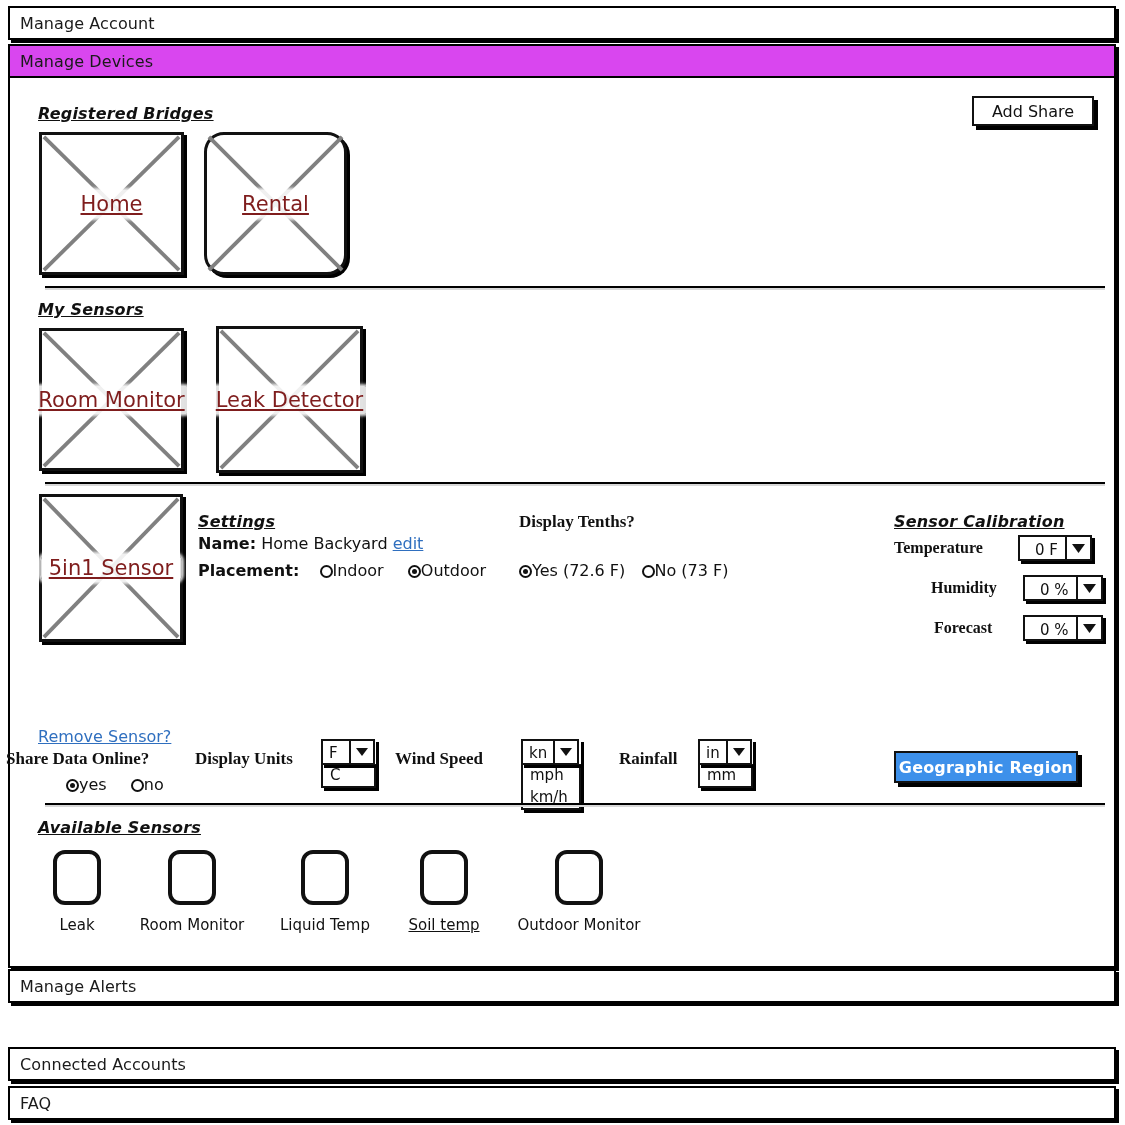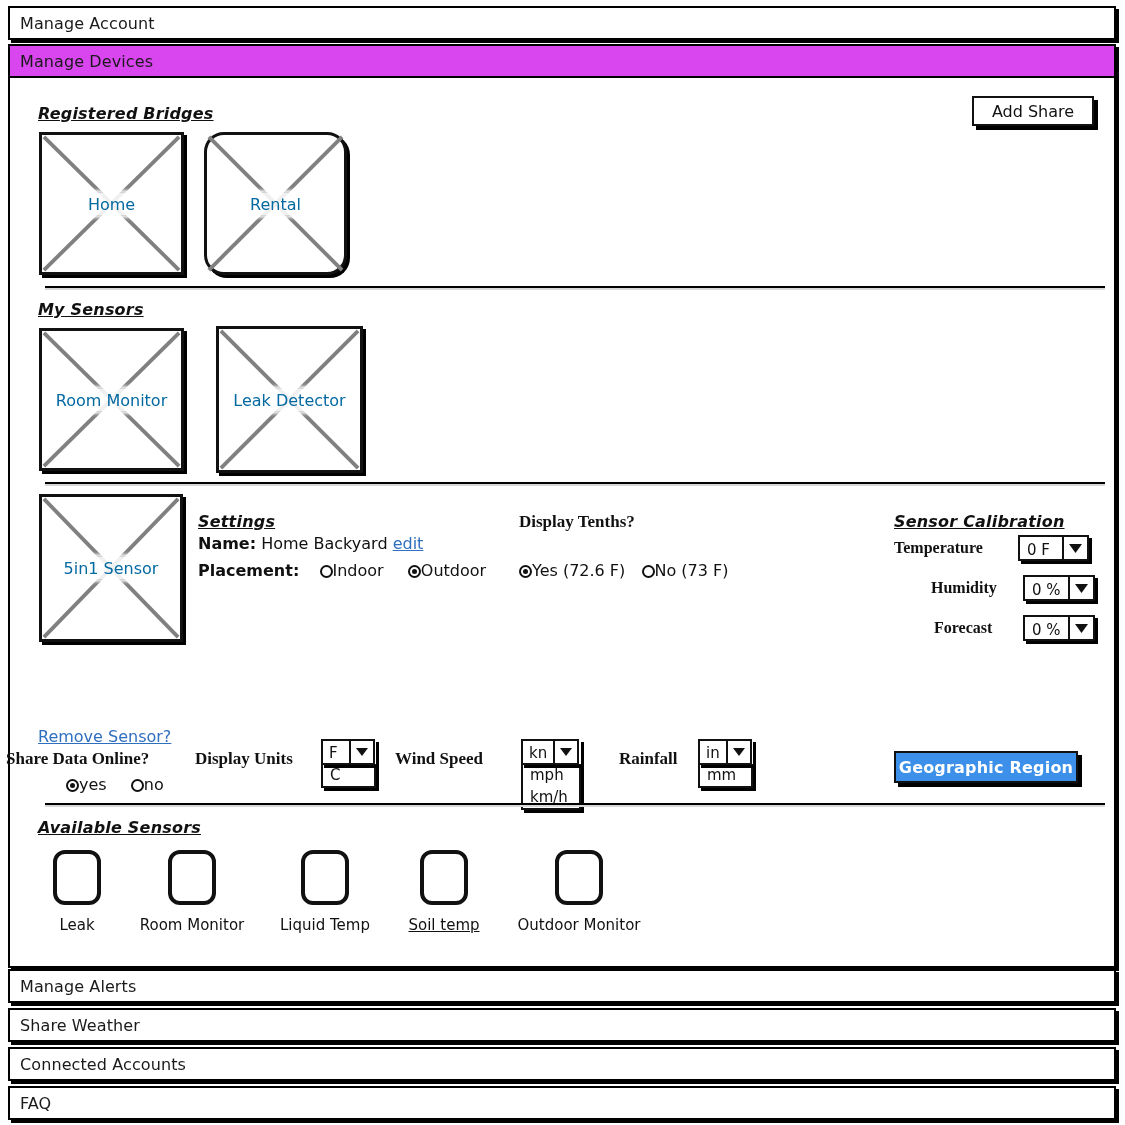--- a/index.html
+++ b/index.html
@@ -88,24 +88,25 @@
   }
   .tile .x1 line, .tile .x2 line { stroke: #808080; stroke-width: 4; }
   .tile .cap {
     position: absolute;
     left: 50%;
     top: 50%;
     transform: translate(-50%, -50%);
     background: rgba(255,255,255,0.88);
     border-radius: 7px;
     padding: 2px 8px;
-    font-size: 16px;
-    color: #0369a1;
+    font-size: 21px;
+    color: #7f1d1d;
     white-space: nowrap;
     box-shadow: 0 0 3px 2px rgba(255,255,255,0.85);
+    text-decoration: underline;
   }
 
   
   .lbl {
     position: absolute;
     font-size: 15px;
     color: #111;
     white-space: nowrap;
   }
   .lbl.bold { font-weight: bold; font-family: Liberation Serif, serif; }
@@ -141,21 +142,21 @@
     display: flex;
     box-shadow: 3px 3px 0 #000;
   }
   .stepper .val {
     box-sizing: border-box;
     border: 2px solid #111;
     border-right: none;
     background: #fff;
     font-size: 15px;
     color: #111;
-    padding: 2px 7px 2px 7px;
+    padding: 2px 7px 2px 15px;
     height: 26px;
     line-height: 22px;
     min-width: 44px;
   }
   .stepper .arrow {
     box-sizing: border-box;
     border: 2px solid #111;
     background: #fff;
     width: 27px;
     height: 26px;
@@ -472,23 +473,20 @@
     <div class="chip-label" style="left:377px; top:838px; width:114px;text-decoration:underline;">Soil temp</div>
 
     <div class="chip" style="left:545px; top:772px;"></div>
     <div class="chip-label" style="left:489px; top:838px; width:160px;">Outdoor Monitor</div>
 
   </div>
 
   <div class="accordion-row" style="top:969px; width:1108px; height:34px;">
     <span class="row-label">Manage Alerts</span>
   </div>
-  <div class="accordion-row" style="top:1008px; width:1108px; height:34px;">
-    <span class="row-label">Share Weather</span>
-  </div>
   <div class="accordion-row" style="top:1047px; width:1108px; height:34px;">
     <span class="row-label">Connected Accounts</span>
   </div>
   <div class="accordion-row" style="top:1086px; width:1108px; height:34px;">
     <span class="row-label">FAQ</span>
   </div>
 
 </div>
 
 </body></html>

